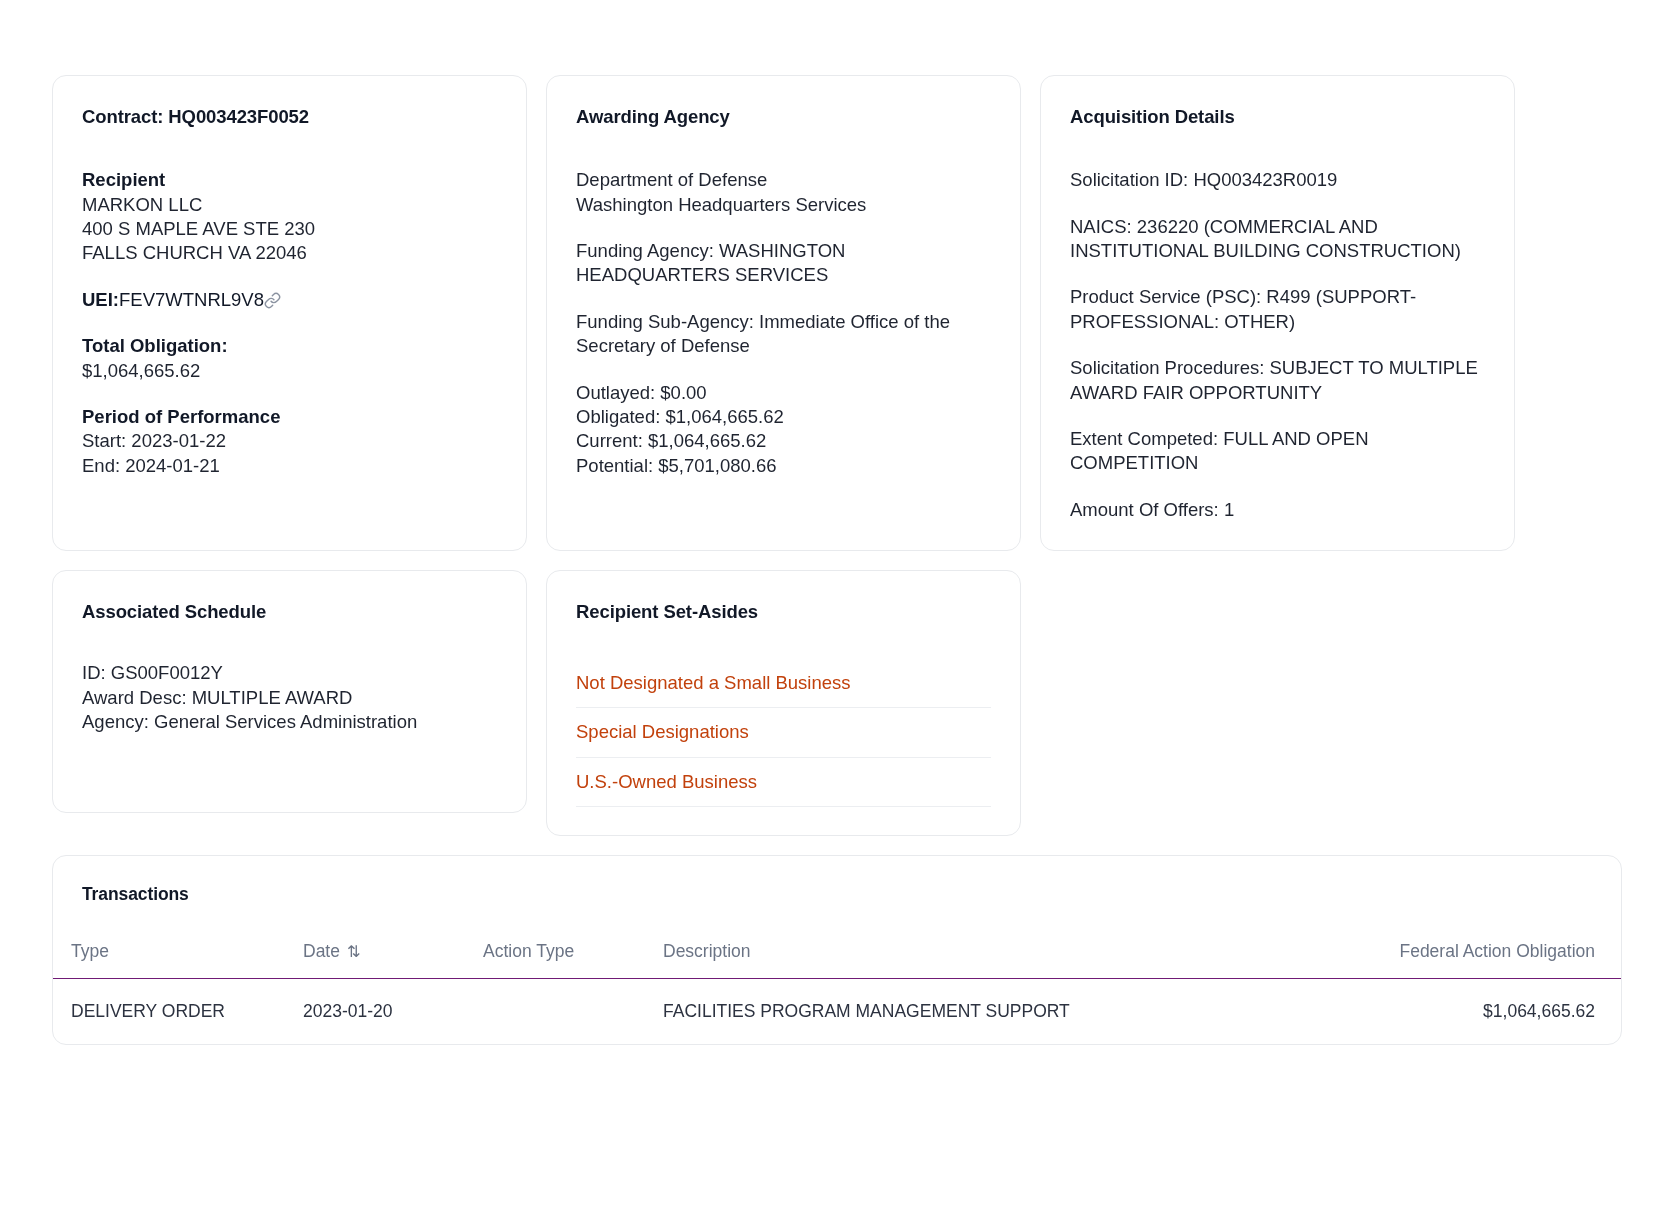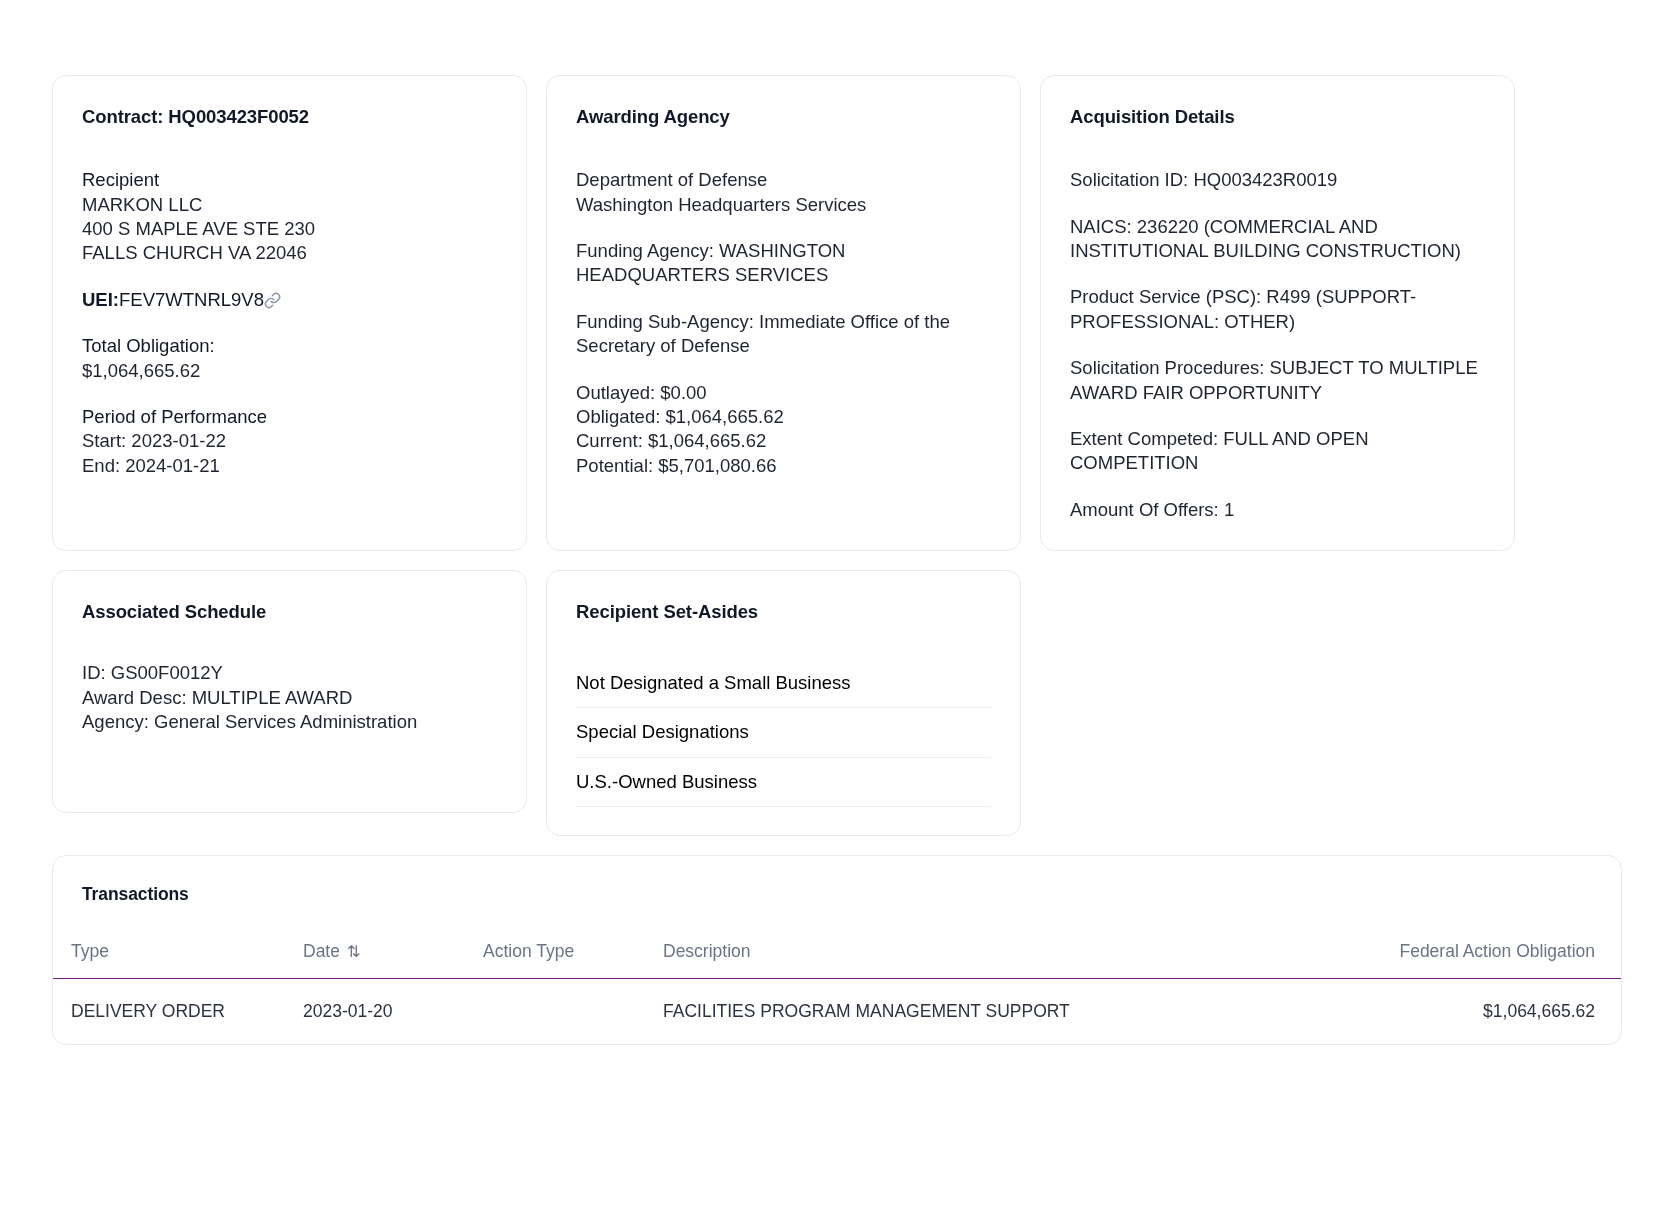--- a/index.html
+++ b/index.html
@@ -62,21 +62,21 @@
   }
   .card-title.tight { margin-bottom: 38px; }
 
   .block {
     font-size: 18.5px;
     line-height: 1.32;
     color: #1f2430;
     margin: 0 0 22px 0;
   }
   .block:last-child { margin-bottom: 0; }
-  .block .lbl { font-weight: 400; color: #111827; }
+  .block .lbl { font-weight: 700; color: #111827; }
   .block .line { display: block; }
 
   
   .uei-line {
     display: flex;
     align-items: center;
     font-size: 18.5px;
     margin: 0 0 22px 0;
     line-height: 1.32;
   }
@@ -91,21 +91,21 @@
     cursor: pointer;
   }
   .link-icon svg { display: block; }
 
   
   .setaside-list {
     margin-top: 4px;
   }
   .setaside-item {
     font-size: 18.5px;
-    color: #000000;
+    color: #c2410c;
     padding: 12px 0 12px 0;
     border-bottom: 1px solid #eceef1;
     line-height: 1.3;
   }
   .setaside-item:first-child { padding-top: 10px; }
 
   
   .transactions-card {
     margin-top: 19px;
     background: #ffffff;

